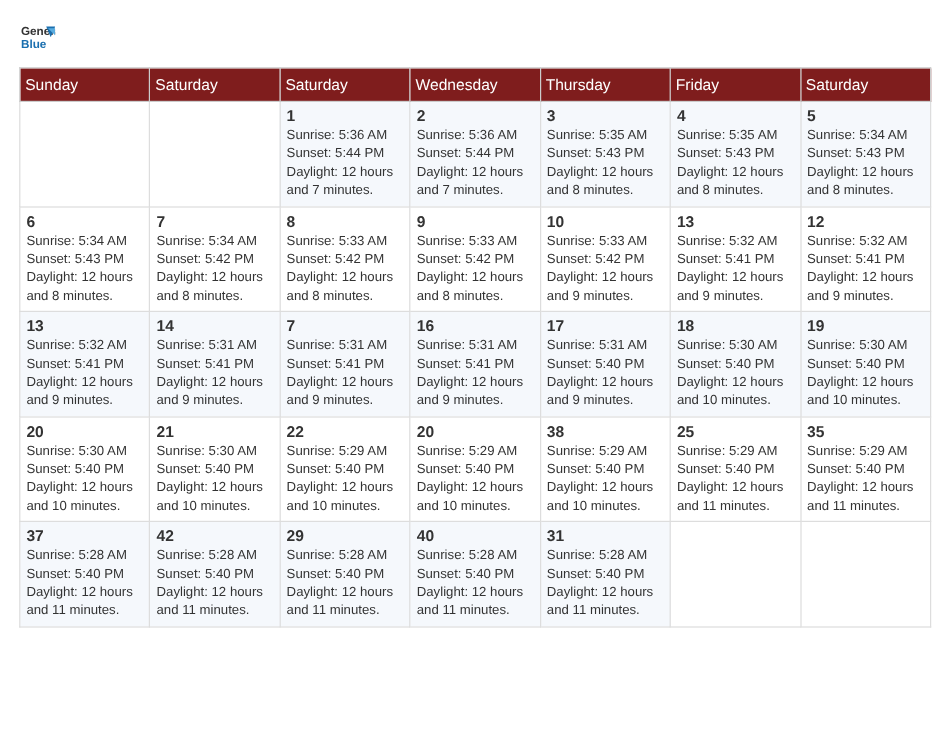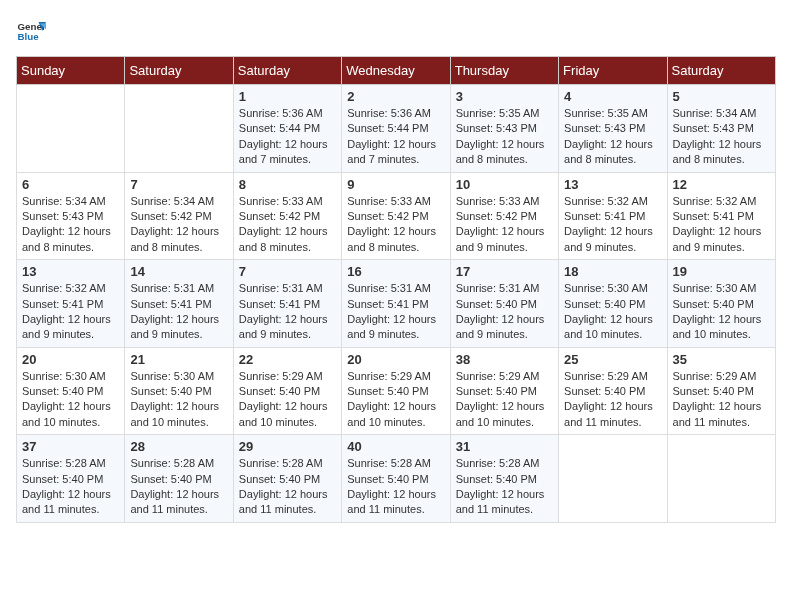--- a/index.html
+++ b/index.html
@@ -278,21 +278,21 @@
         </td>
       </tr>
       <tr>
         <td>
           <span class="day-num">37</span>
           <div class="day-info" style="white-space: pre-line;">Sunrise: 5:28 AM
 Sunset: 5:40 PM
 Daylight: 12 hours and 11 minutes.</div>
         </td>
         <td>
-          <span class="day-num">28</span>
+          <span class="day-num">42</span>
           <div class="day-info" style="white-space: pre-line;">Sunrise: 5:28 AM
 Sunset: 5:40 PM
 Daylight: 12 hours and 11 minutes.</div>
         </td>
         <td>
           <span class="day-num">29</span>
           <div class="day-info" style="white-space: pre-line;">Sunrise: 5:28 AM
 Sunset: 5:40 PM
 Daylight: 12 hours and 11 minutes.</div>
         </td>

